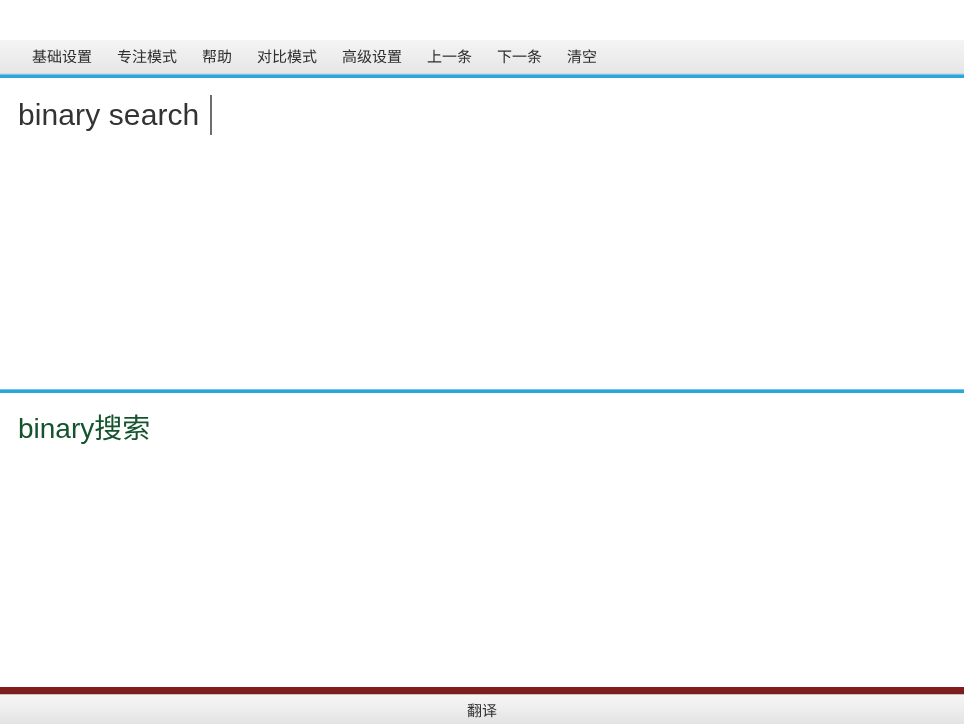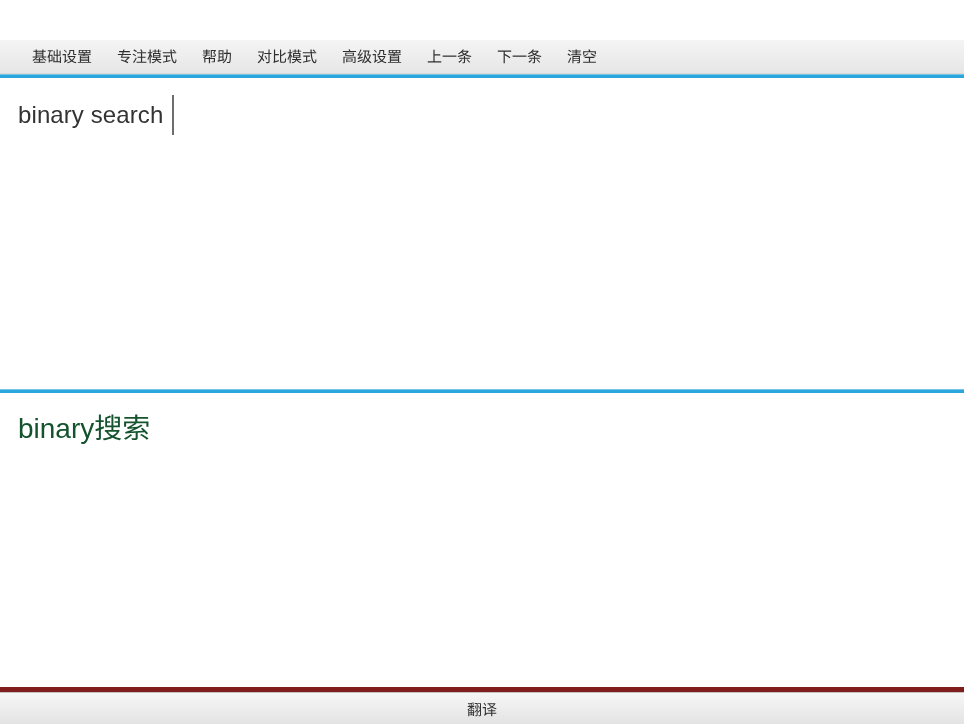--- a/index.html
+++ b/index.html
@@ -64,21 +64,21 @@
     overflow: hidden;
     padding: 15px 18px 0 18px;
     box-sizing: border-box;
   }
   .source-line {
     display: flex;
     align-items: center;
     height: 44px;
   }
   .source-text {
-    font-size: 24px;
+    font-size: 30px;
     color: #333333;
     line-height: 44px;
     white-space: pre;
     letter-spacing: 0.1px;
   }
   .caret {
     display: inline-block;
     width: 2px;
     height: 40px;
     background: #6d6d6d;
@@ -108,21 +108,21 @@
     color: #14532d;
     line-height: 40px;
     white-space: pre-wrap;
     word-break: break-word;
   }
 
   
   .bottom-bar {
     flex: 0 0 37px;
     box-sizing: border-box;
-    border-top: 5px solid #7f1d1d;
+    border-top: 7px solid #7f1d1d;
     background: #ffffff;
     padding: 0;
   }
   .translate-button {
     width: 100%;
     height: 100%;
     box-sizing: border-box;
     border: 1px solid #c2c2c2;
     border-left: none;
     border-right: none;

